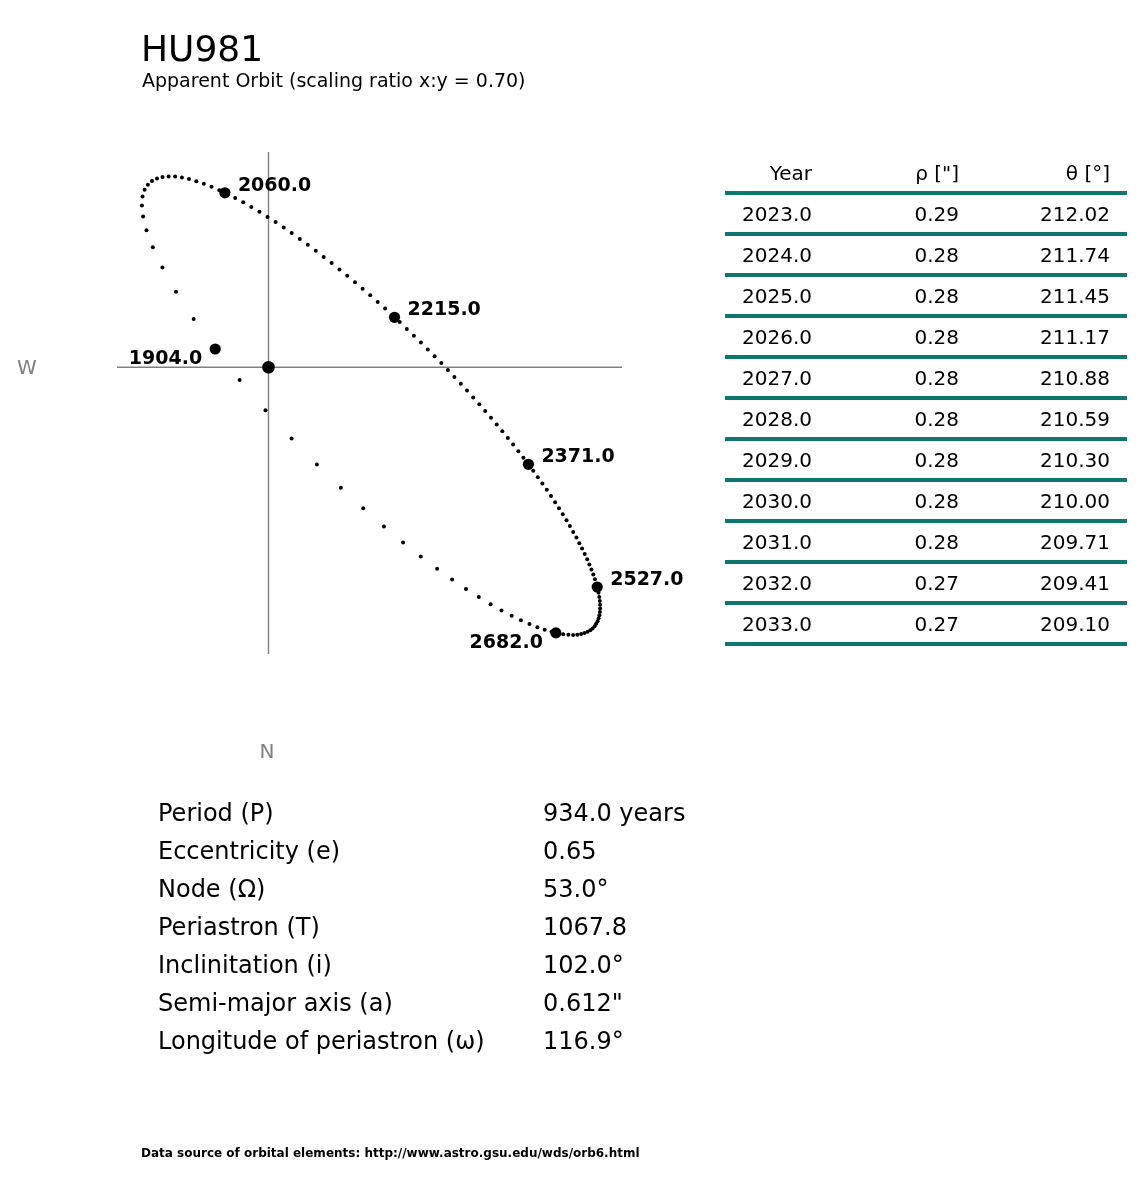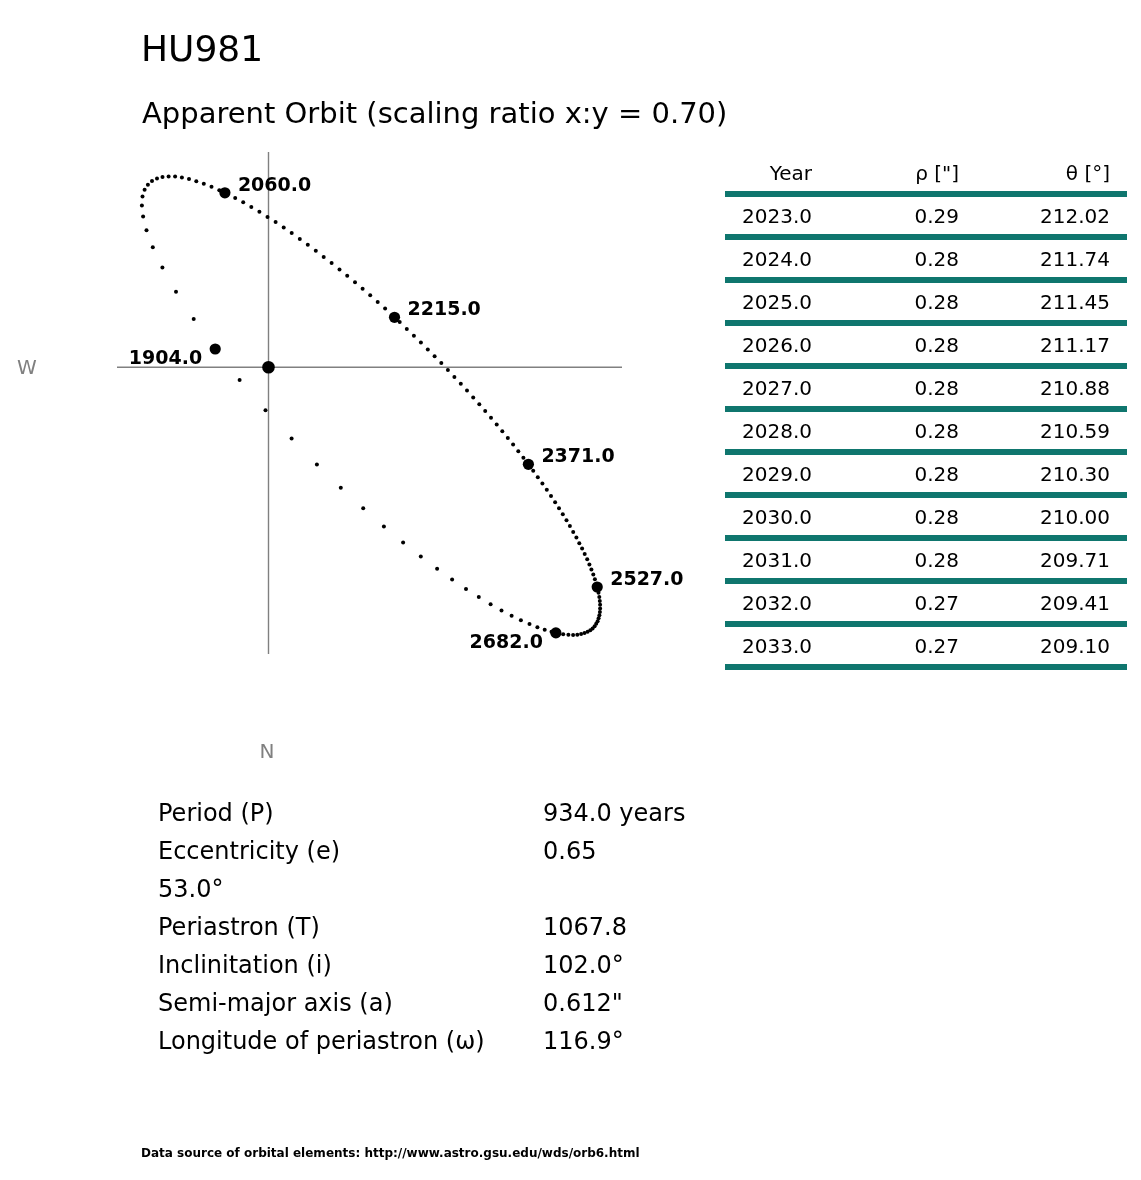--- a/index.html
+++ b/index.html
@@ -1,32 +1,32 @@
 <!DOCTYPE html>
 <html><head>
 <meta charset="utf-8">
 <style>
   html,body{margin:0;padding:0}
   body{
     width:1141px;height:1180px;position:relative;background:#ffffff;
     font-family:"DejaVu Sans","Liberation Sans",sans-serif;color:#000;overflow:hidden;
   }
   .title{position:absolute;left:141px;top:5px;font-size:36px;font-weight:400;line-height:1.1;letter-spacing:0px}
-  .subtitle{position:absolute;left:142px;top:96px;font-size:29px;font-weight:400}
+  .subtitle{position:absolute;left:142px;top:69px;font-size:19px;font-weight:400}
   svg.orbit{position:absolute;left:0;top:140px}
   svg .axis{stroke:#808080;stroke-width:1.4}
   svg .axis-label{fill:#808080;font-size:20px;font-family:"DejaVu Sans","Liberation Sans",sans-serif}
   svg .epoch-label{fill:#000;font-size:19px;font-weight:700;font-family:"DejaVu Sans","Liberation Sans",sans-serif}
   table.eph{
     position:absolute;left:725px;top:155px;width:402px;
     border-collapse:collapse;font-size:20px;table-layout:fixed;
   }
   table.eph th{font-weight:400;height:36px}
   table.eph td{height:37px}
-  table.eph th,table.eph td{text-align:right;padding:0;border-bottom:6px solid #0f766e;white-space:nowrap}
+  table.eph th,table.eph td{text-align:right;padding:0;border-bottom:4px solid #0f766e;white-space:nowrap}
   table.eph th:last-child,table.eph td:last-child{padding-right:17px}
   .elements{position:absolute;left:158px;top:794px;font-size:24px}
   .el-row{display:flex;height:38px;line-height:38px}
   .el-label{width:385px}
   .el-value{width:222px}
   .el-note{}
   .footer{position:absolute;left:141px;top:1146px;font-size:12px;font-weight:700}
 </style>
 </head>
 <body>
@@ -265,20 +265,21 @@
       <span class="el-label">Period (P)</span>
       <span class="el-value">934.0 years</span>
       <span class="el-note"></span>
     </div>
     <div class="el-row">
       <span class="el-label">Eccentricity (e)</span>
       <span class="el-value">0.65</span>
       <span class="el-note"></span>
     </div>
     <div class="el-row">
+      <span class="el-label">Node (Ω)</span>
       <span class="el-value">53.0°</span>
       <span class="el-note"></span>
     </div>
     <div class="el-row">
       <span class="el-label">Periastron (T)</span>
       <span class="el-value">1067.8</span>
       <span class="el-note"></span>
     </div>
     <div class="el-row">
       <span class="el-label">Inclinitation (i)</span>

